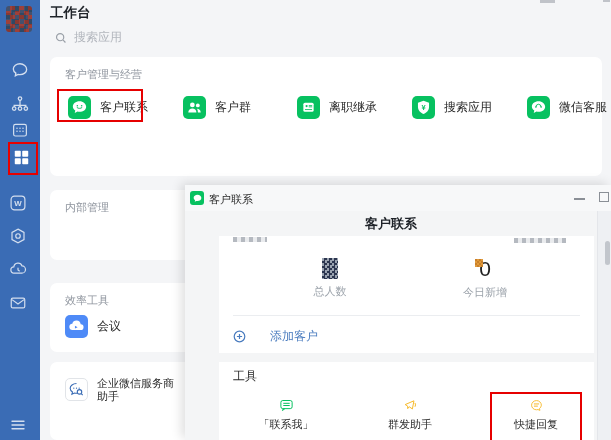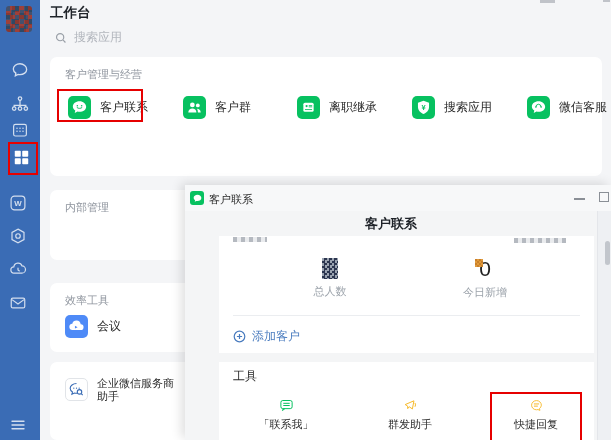--- a/index.html
+++ b/index.html
@@ -52,21 +52,21 @@
   .frag { position:absolute; height:5px; opacity:.85;
           background:repeating-linear-gradient(90deg,#a8adb5 0 4px,#e6e8eb 4px 8px); }
   .stat-col { position:absolute; top:22px; width:100px; text-align:center; }
   .stat-mosaic { width:16px; height:21px; margin:0 auto;
           background:repeating-conic-gradient(#2c3650 0 25%, #9aa3b0 0 50%) 0 0/5px 5px; }
   .stat-value { font-size:21px; color:#1f1f1f; height:22px; line-height:22px; position:relative; display:inline-block; }
   .stat-chip { position:absolute; left:-4px; top:1px; width:8px; height:8px;
           background:repeating-conic-gradient(#e09a3a 0 25%, #c97f2a 0 50%) 0 0/4px 4px; }
   .stat-label { margin-top:5px; font-size:11px; color:#9ca3ab; }
   .divider { position:absolute; left:14px; top:79px; width:347px; height:1px; background:#ebedf0; }
-  .add-row { position:absolute; left:14px; top:92px; display:flex; align-items:center; gap:6px; cursor:pointer; }
+  .add-row { position:absolute; left:14px; top:92px; display:flex; align-items:center; gap:24px; cursor:pointer; }
   .add-row svg { width:13px; height:13px; }
   .add-label { font-size:12px; color:#4a7cbf; }
   .tools-title { position:absolute; left:14px; top:6px; font-size:12px; color:#2b2b2b; }
   .tool { position:absolute; top:36px; width:100px; text-align:center; cursor:pointer; }
   .tool svg { width:15px; height:15px; display:inline-block; }
   .tool-label { font-size:11px; color:#2b2b2b; }
   .scroll-track { position:absolute; right:0; top:26px; width:14px; height:229px; background:#eef0f3; border-left:1px solid #e4e6ea; }
   .scroll-thumb { position:absolute; right:1px; top:30px; width:5px; height:24px; border-radius:3px; background:#c2c6cc; cursor:grab; }
 
   

